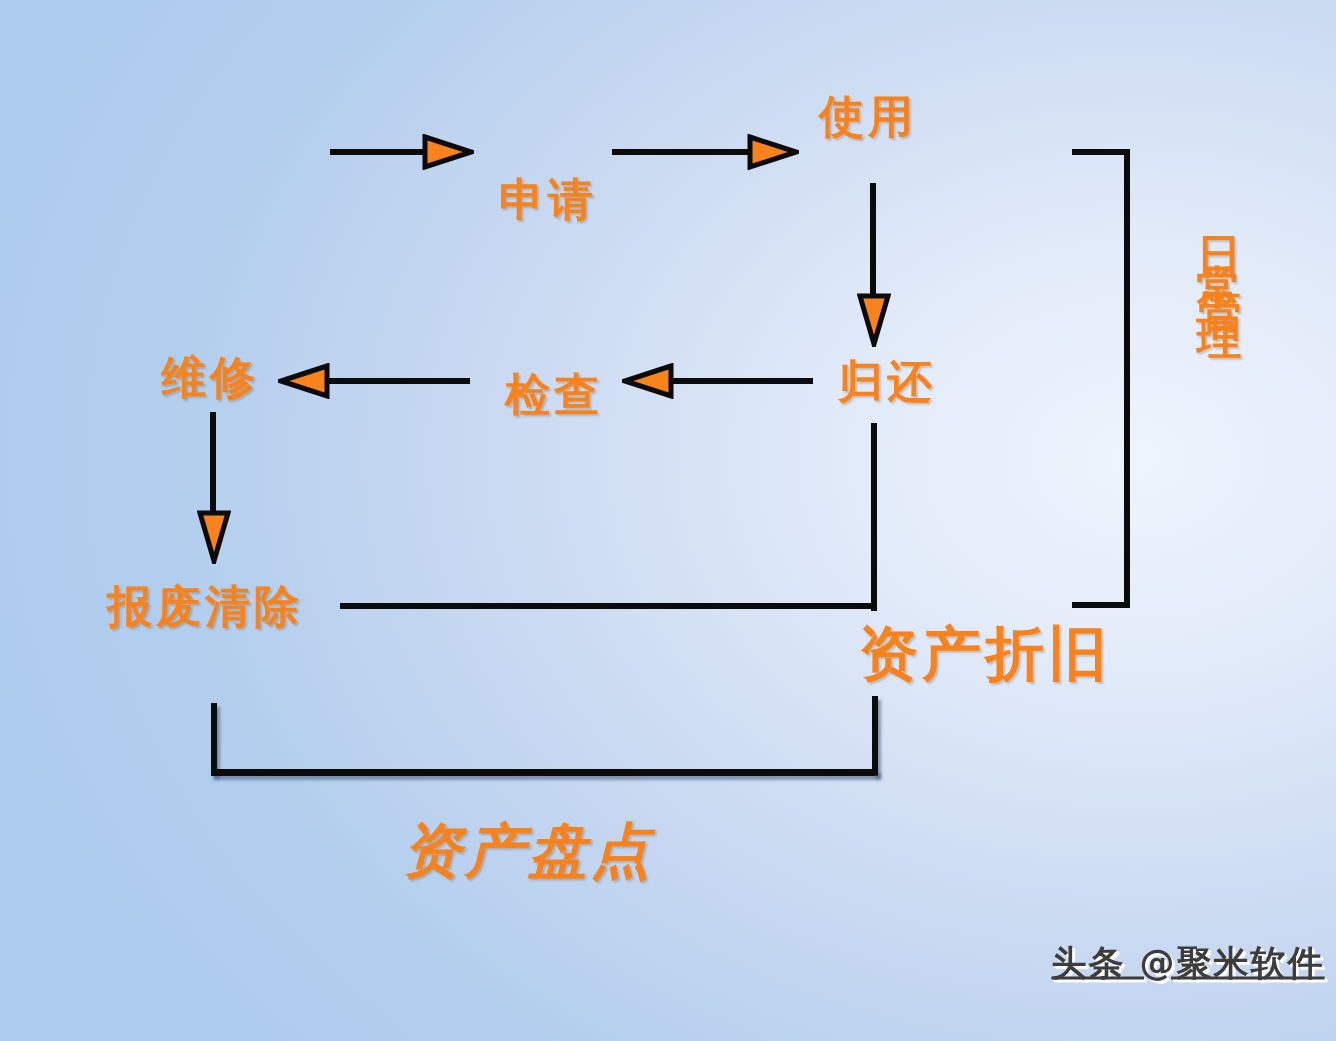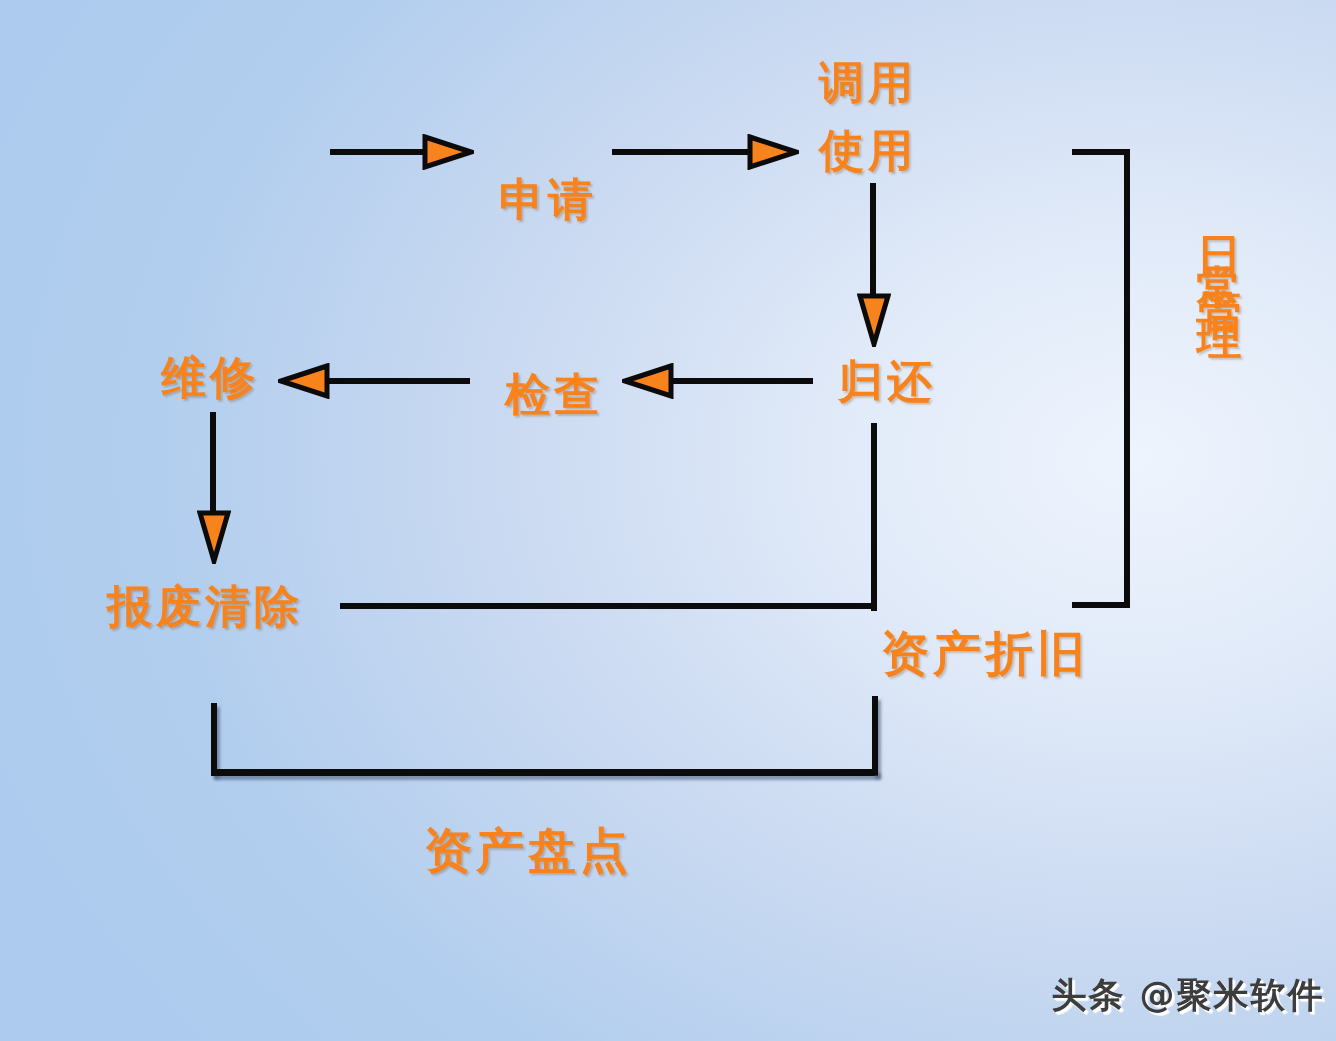--- a/index.html
+++ b/index.html
@@ -22,21 +22,21 @@
     font-weight: bold;
     font-size: 45px;
     letter-spacing: 4px;
     white-space: nowrap;
     text-shadow: 2px 2px 2px rgba(110, 60, 5, 0.25);
     line-height: 1.0;
   }
 
   .node.two-line { text-align: center; line-height: 68px; }
 
-  .node.big { font-size: 48px; }
+  .node.big { font-size: 59px; }
 
   .vertical-label {
     position: absolute;
     transform: translateX(-50%);
     writing-mode: vertical-rl;
     text-orientation: upright;
     letter-spacing: 26px;
     color: #F8821B;
     font-weight: bold;
     font-size: 45px;
@@ -63,31 +63,30 @@
     text-shadow: 2px 2px 0 #ffffff, 3px 3px 1px rgba(255,255,255,0.85);
   }
 </style>
 </head>
 <body>
 
 <div class="canvas">
 
   <div class="node" style="left:548px; top:153px;margin-top:46px;">申请</div>
   <div class="node two-line" style="left:868px; top:117px;">
-    <span style="display:block;">调用</span>
     <span style="display:block;">使用</span>
   </div>
 
   <div class="node" style="left:887px; top:381px;">归还</div>
   <div class="node" style="left:554px; top:394px;">检查</div>
   <div class="node" style="left:210px; top:381px;font-family:Liberation Mono, monospace;">维修</div>
 
   <div class="node" style="left:205px; top:606px;">报废清除</div>
   <div class="node big" style="left:985px; top:653px;">资产折旧</div>
-  <div class="node big" style="left:528px; top:850px;">资产盘点</div>
+  <div class="node big" style="left:528px; top:850px;font-style:italic;">资产盘点</div>
 
   <div class="vertical-label" style="left:1219px; top:202px;">日常管理</div>
 
   <div class="line" style="left:330px; top:149px; width:100px; height:6px;"></div>
   <div class="head" style="left:422px; top:134px;">
     <svg width="52" height="36">
         <polygon points="3,3 49,18 3,33" fill="#F8821B" stroke="#0b0b0b" stroke-width="5"></polygon>
       </svg>
   </div>
 
@@ -131,15 +130,15 @@
   <div class="line" style="left:340px; top:603px; width:537px; height:6px;"></div>
 
   <div class="line" style="left:1072px; top:149px; width:58px; height:6px;"></div>
   <div class="line" style="left:1124px; top:149px; width:6px; height:459px;"></div>
   <div class="line" style="left:1072px; top:602px; width:58px; height:6px;"></div>
 
   <div class="line shadowed" style="left:211px; top:703px; width:6px; height:72px;"></div>
   <div class="line shadowed" style="left:211px; top:769px; width:667px; height:7px;"></div>
   <div class="line shadowed" style="left:872px; top:696px; width:6px; height:79px;"></div>
 
-  <div class="watermark" style="left:1188px; top:995px;">头条 @聚米软件</div>
+  <div class="watermark" style="left:1188px; top:963px;text-decoration:underline;">头条 @聚米软件</div>
 
 </div>
 
 </body></html>

